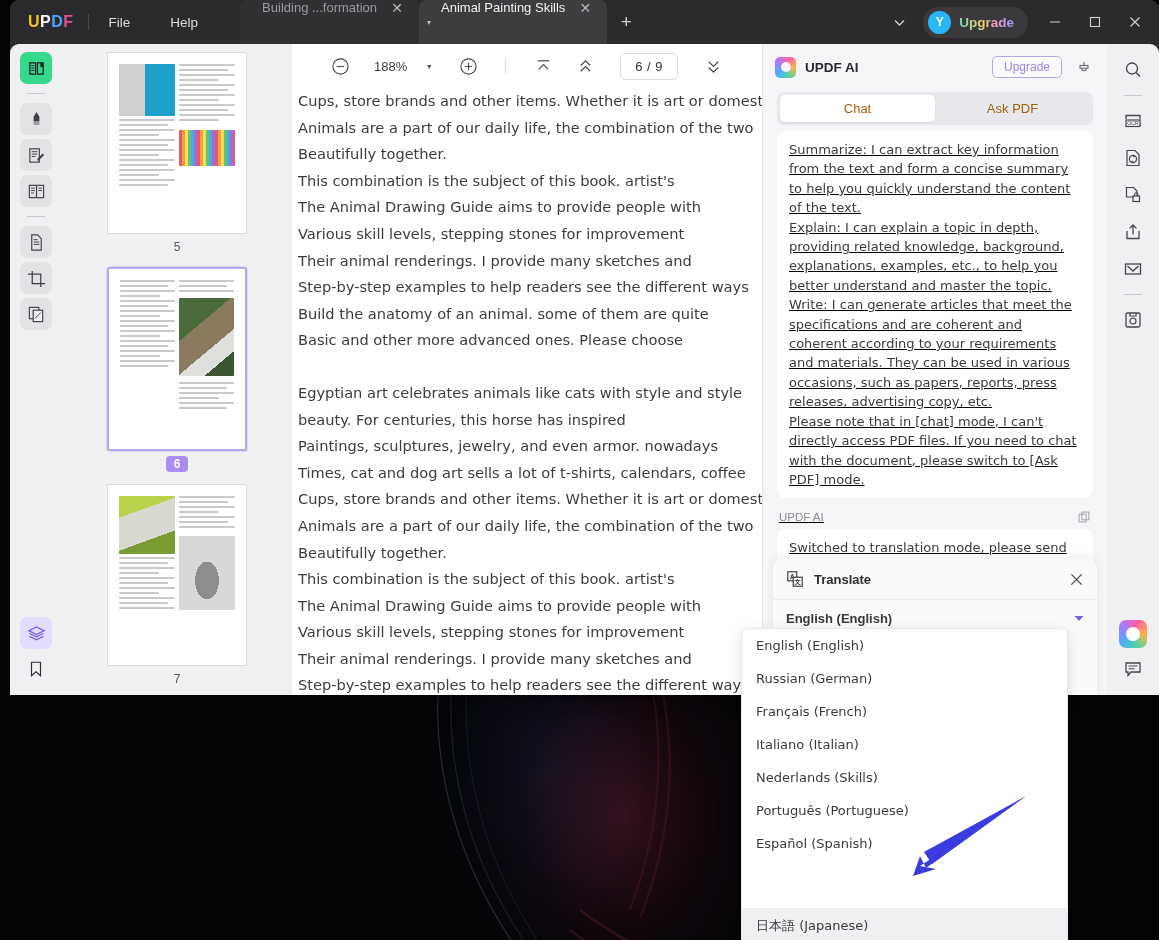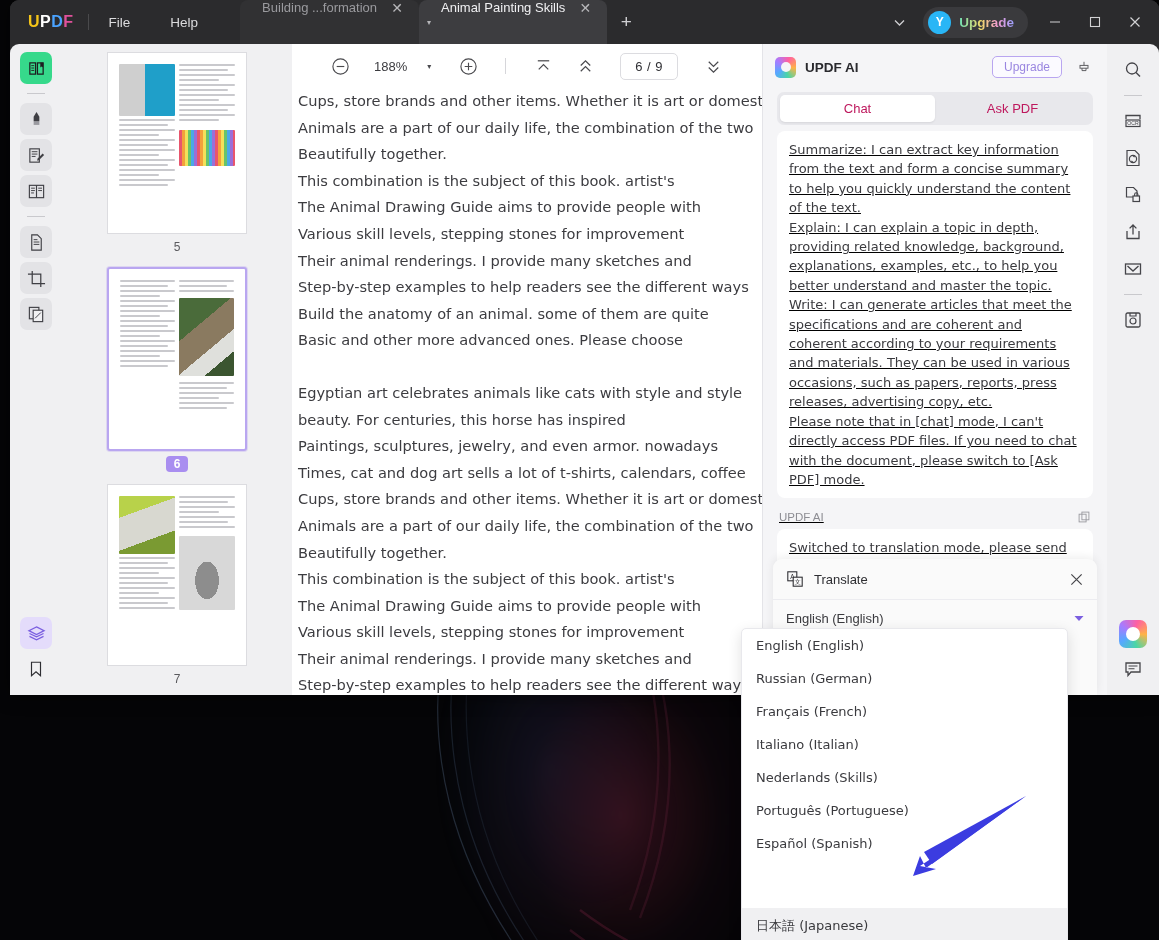--- a/index.html
+++ b/index.html
@@ -298,21 +298,21 @@
   .seg {
     margin: 2px 14px 0;
     background: #e8e8ec;
     border-radius: 7px;
     padding: 3px;
     display: flex;
     flex: none;
   }
   .seg-btn {
     flex: 1; text-align: center;
-    font-size: 13px; color: #be185d;
+    font-size: 13px; color: #a16207;
     padding: 6px 0;
     border-radius: 5px;
     cursor: pointer;
   }
   .seg-btn.active { background: #fff; box-shadow: 0 1px 2px rgba(0,0,0,.08); }
   #chatscroll {
     flex: 1;
     overflow: hidden;
     padding: 6px 14px 0;
     min-height: 0;
@@ -335,20 +335,21 @@
   .msg-label .copy { margin-left: auto; color:#9a9aa0; }
   
   #translate-card {
     position: absolute;
     left: 0px; right: 0px; bottom: 0;
     margin: 0 10px;
     background: #fafafa;
     border-radius: 9px 9px 0 0;
     box-shadow: 0 -2px 10px rgba(0,0,0,.07);
     overflow: hidden;
+    font-weight: bold;
   }
   .tr-head {
     display: flex; align-items: center;
     gap: 10px;
     padding: 11px 13px;
     border-bottom: 1px solid #ececf0;
   }
   .tr-title { font-size: 13px; color: #2e2e32; }
   .tr-close { margin-left: auto; color: #5a5a5e; font-size: 15px; cursor: pointer; }
   .tr-select {

